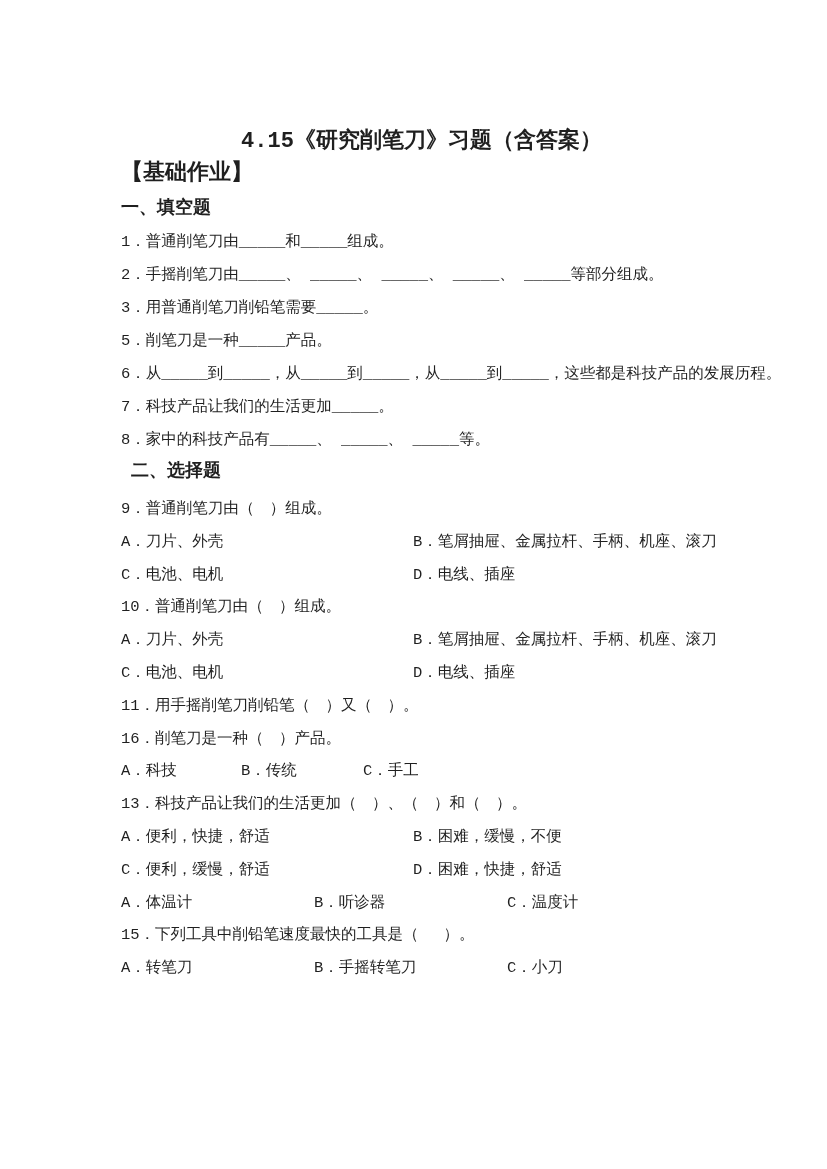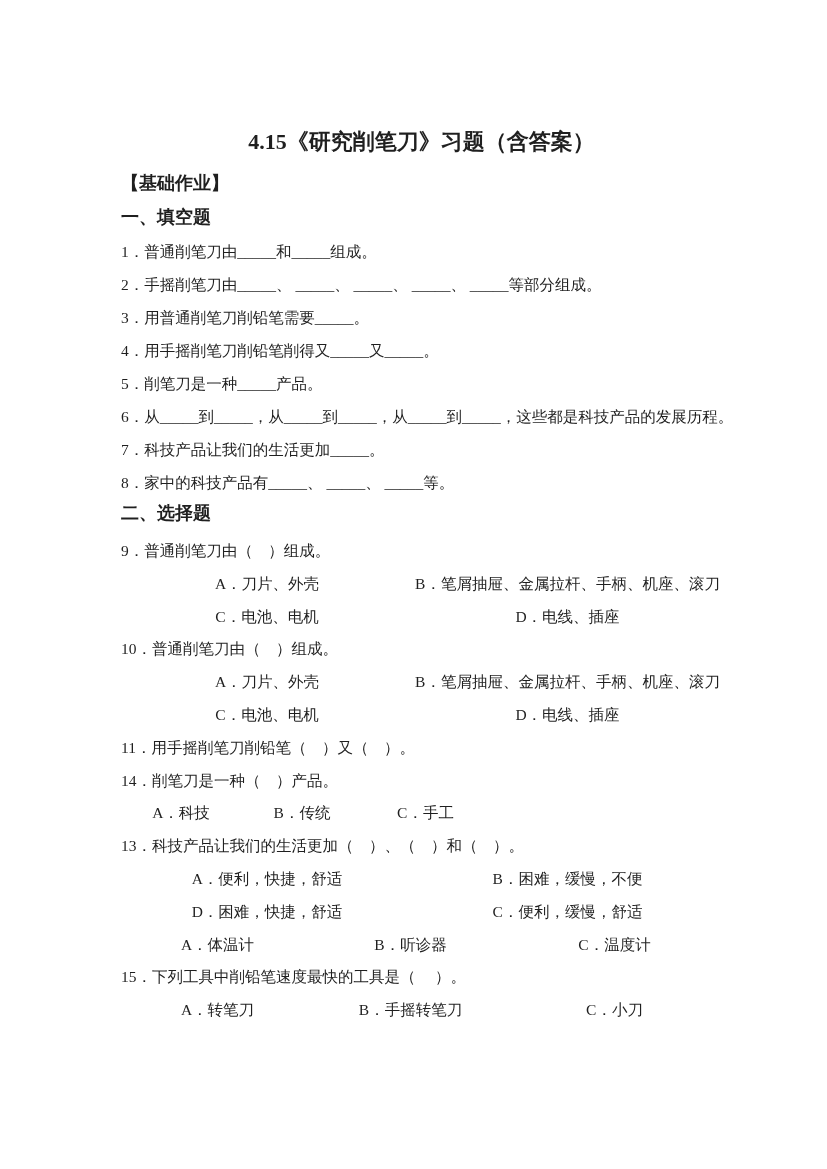--- a/index.html
+++ b/index.html
@@ -13,55 +13,55 @@
     overflow: hidden;
   }
   .page {
     width: 827px;
     height: 1169px;
     background: #ffffff;
     position: relative;
   }
   .content {
     padding: 0 105px 0 121px;
+    font-family: Liberation Mono, monospace;
   }
   .doc-title {
     margin-top: 128px;
     font-size: 22px;
     line-height: 28px;
     font-weight: 700;
     text-align: center;
     white-space: nowrap;
   }
   .assignment-header {
-    margin-top: 15px;
-    font-size: 18px;
+    margin-top: 6px;
+    font-size: 22px;
     line-height: 24px;
     font-weight: 700;
   }
   .section-heading {
     font-size: 18px;
     line-height: 24px;
     font-weight: 700;
   }
   .fill-heading { margin-top: 10px; }
-  .choice-heading { margin-top: 2px; }
+  .choice-heading { margin-top: 2px; margin-left: 10px; }
   #fill-questions { margin-top: 6px; }
   #choice-questions { margin-top: 10px; }
   .qline {
     font-size: 15.5px;
     height: 33px;
     line-height: 33px;
     white-space: nowrap;
   }
   .optrow {
     display: grid;
     height: 32.8px;
     line-height: 32.8px;
-    text-align: center;
   }
   .optrow .opt {
     font-size: 15.5px;
     white-space: nowrap;
     overflow: visible;
   }
   .cols2 { grid-template-columns: 292px 1fr; }
   .cols3 { grid-template-columns: 193px 193px 1fr; }
   .cols4 { grid-template-columns: 120px 122px 125px 1fr; }
   #choice-questions .qline { height: 32.8px; line-height: 32.8px; }
@@ -71,21 +71,20 @@
 
 <div class="page">
   <div class="content">
     <h1 class="doc-title">4.15《研究削笔刀》习题（含答案）</h1>
     <div class="assignment-header">【基础作业】</div>
     <h2 class="section-heading fill-heading">一、填空题</h2>
     <div id="fill-questions">
         <div class="qline">1．普通削笔刀由_____和_____组成。</div>
         <div class="qline">2．手摇削笔刀由_____、 _____、 _____、 _____、 _____等部分组成。</div>
         <div class="qline">3．用普通削笔刀削铅笔需要_____。</div>
-        <div class="qline">4．用手摇削笔刀削铅笔削得又_____又_____。</div>
         <div class="qline">5．削笔刀是一种_____产品。</div>
         <div class="qline">6．从_____到_____，从_____到_____，从_____到_____，这些都是科技产品的发展历程。</div>
         <div class="qline">7．科技产品让我们的生活更加_____。</div>
         <div class="qline">8．家中的科技产品有_____、 _____、 _____等。</div>
       </div>
     <h2 class="section-heading choice-heading">二、选择题</h2>
     <div id="choice-questions">
         <div class="qline">9．普通削笔刀由（　）组成。</div>
         <div class="optrow cols2">
           <div class="opt">A．刀片、外壳</div>
@@ -98,34 +97,34 @@
         <div class="qline">10．普通削笔刀由（　）组成。</div>
         <div class="optrow cols2">
           <div class="opt">A．刀片、外壳</div>
           <div class="opt">B．笔屑抽屉、金属拉杆、手柄、机座、滚刀</div>
         </div>
         <div class="optrow cols2">
           <div class="opt">C．电池、电机</div>
           <div class="opt">D．电线、插座</div>
         </div>
         <div class="qline">11．用手摇削笔刀削铅笔（　）又（　）。</div>
-        <div class="qline">14．削笔刀是一种（　）产品。</div>
+        <div class="qline">16．削笔刀是一种（　）产品。</div>
         <div class="optrow cols4">
           <div class="opt">A．科技</div>
           <div class="opt">B．传统</div>
           <div class="opt">C．手工</div>
         </div>
         <div class="qline">13．科技产品让我们的生活更加（　）、（　）和（　）。</div>
         <div class="optrow cols2">
           <div class="opt">A．便利，快捷，舒适</div>
           <div class="opt">B．困难，缓慢，不便</div>
         </div>
         <div class="optrow cols2">
+          <div class="opt">C．便利，缓慢，舒适</div>
           <div class="opt">D．困难，快捷，舒适</div>
-          <div class="opt">C．便利，缓慢，舒适</div>
         </div>
         <div class="optrow cols3">
           <div class="opt">A．体温计</div>
           <div class="opt">B．听诊器</div>
           <div class="opt">C．温度计</div>
         </div>
         <div class="qline">15．下列工具中削铅笔速度最快的工具是（　 ）。</div>
         <div class="optrow cols3">
           <div class="opt">A．转笔刀</div>
           <div class="opt">B．手摇转笔刀</div>

